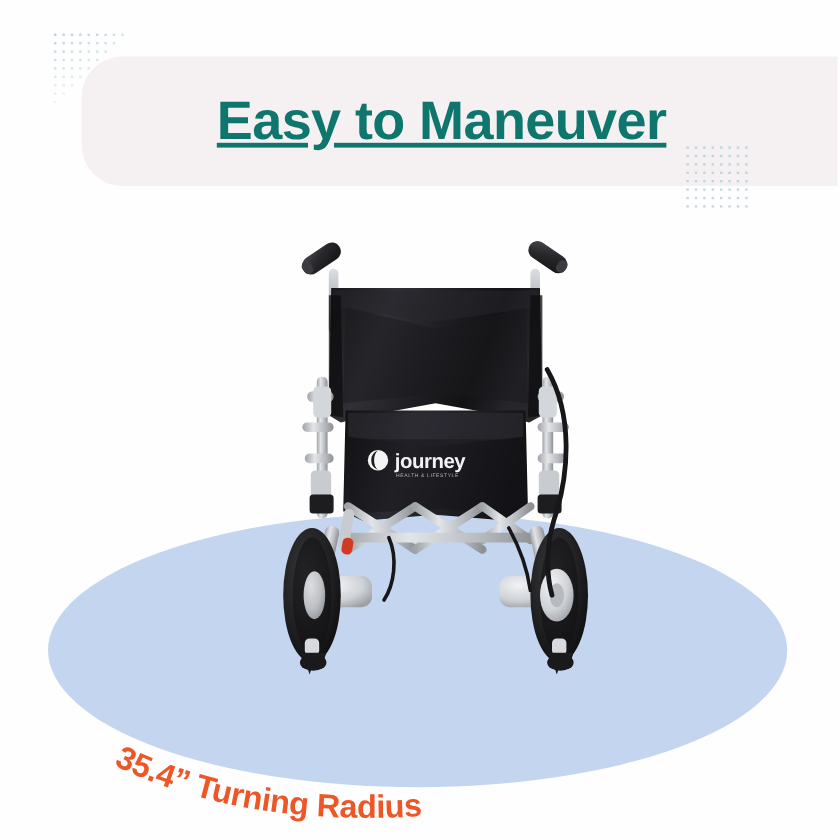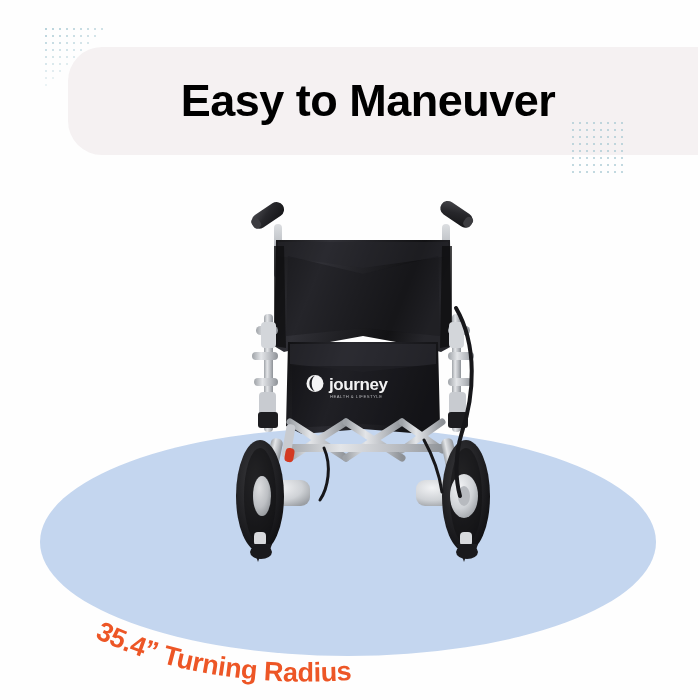--- a/index.html
+++ b/index.html
@@ -124,21 +124,21 @@
       <span class="dotrow"><span class="dot" style="background: rgb(159, 196, 207); opacity: 0.82;"></span><span class="dot" style="background: rgb(159, 196, 207); opacity: 0.78;"></span><span class="dot" style="background: rgb(159, 196, 207); opacity: 0.74;"></span><span class="dot" style="background: rgb(159, 196, 207); opacity: 0.7;"></span><span class="dot" style="background: rgb(159, 196, 207); opacity: 0.66;"></span><span class="dot" style="background: rgb(159, 196, 207); opacity: 0.62;"></span><span class="dot" style="background: rgb(159, 196, 207); opacity: 0.58;"></span></span>
       <span class="dotrow"><span class="dot" style="background: rgb(159, 196, 207); opacity: 0.73;"></span><span class="dot" style="background: rgb(159, 196, 207); opacity: 0.69;"></span><span class="dot" style="background: rgb(159, 196, 207); opacity: 0.65;"></span><span class="dot" style="background: rgb(159, 196, 207); opacity: 0.61;"></span><span class="dot" style="background: rgb(159, 196, 207); opacity: 0.57;"></span><span class="dot" style="background: rgb(159, 196, 207); opacity: 0.53;"></span></span>
       <span class="dotrow"><span class="dot" style="background: rgb(159, 196, 207); opacity: 0.64;"></span><span class="dot" style="background: rgb(159, 196, 207); opacity: 0.6;"></span><span class="dot" style="background: rgb(159, 196, 207); opacity: 0.56;"></span><span class="dot" style="background: rgb(159, 196, 207); opacity: 0.52;"></span><span class="dot" style="background: rgb(159, 196, 207); opacity: 0.48;"></span></span>
       <span class="dotrow"><span class="dot" style="background: rgb(159, 196, 207); opacity: 0.55;"></span><span class="dot" style="background: rgb(159, 196, 207); opacity: 0.51;"></span><span class="dot" style="background: rgb(159, 196, 207); opacity: 0.47;"></span><span class="dot" style="background: rgb(159, 196, 207); opacity: 0.43;"></span></span>
       <span class="dotrow"><span class="dot" style="background: rgb(159, 196, 207); opacity: 0.46;"></span><span class="dot" style="background: rgb(159, 196, 207); opacity: 0.42;"></span><span class="dot" style="background: rgb(159, 196, 207); opacity: 0.38;"></span></span>
       <span class="dotrow"><span class="dot" style="background: rgb(159, 196, 207); opacity: 0.37;"></span><span class="dot" style="background: rgb(159, 196, 207); opacity: 0.33;"></span></span>
       <span class="dotrow"><span class="dot" style="background: rgb(159, 196, 207); opacity: 0.28;"></span></span>
     </div>
 
   <div id="banner" style="background: rgb(245, 241, 242);"></div>
-  <div id="banner-title" style="color: #000000;">Easy to Maneuver</div>
+  <div id="banner-title" style="color: #0f766e; text-decoration: underline;">Easy to Maneuver</div>
 
   <div class="dotgrid" id="dots-bottom-right">
       <span class="dotrow"><span class="dot" style="background: rgb(159, 196, 207);"></span><span class="dot" style="background: rgb(159, 196, 207);"></span><span class="dot" style="background: rgb(159, 196, 207);"></span><span class="dot" style="background: rgb(159, 196, 207);"></span><span class="dot" style="background: rgb(159, 196, 207);"></span><span class="dot" style="background: rgb(159, 196, 207);"></span><span class="dot" style="background: rgb(159, 196, 207);"></span><span class="dot" style="background: rgb(159, 196, 207);"></span></span>
       <span class="dotrow"><span class="dot" style="background: rgb(159, 196, 207);"></span><span class="dot" style="background: rgb(159, 196, 207);"></span><span class="dot" style="background: rgb(159, 196, 207);"></span><span class="dot" style="background: rgb(159, 196, 207);"></span><span class="dot" style="background: rgb(159, 196, 207);"></span><span class="dot" style="background: rgb(159, 196, 207);"></span><span class="dot" style="background: rgb(159, 196, 207);"></span><span class="dot" style="background: rgb(159, 196, 207);"></span></span>
       <span class="dotrow"><span class="dot" style="background: rgb(159, 196, 207);"></span><span class="dot" style="background: rgb(159, 196, 207);"></span><span class="dot" style="background: rgb(159, 196, 207);"></span><span class="dot" style="background: rgb(159, 196, 207);"></span><span class="dot" style="background: rgb(159, 196, 207);"></span><span class="dot" style="background: rgb(159, 196, 207);"></span><span class="dot" style="background: rgb(159, 196, 207);"></span><span class="dot" style="background: rgb(159, 196, 207);"></span></span>
       <span class="dotrow"><span class="dot" style="background: rgb(159, 196, 207);"></span><span class="dot" style="background: rgb(159, 196, 207);"></span><span class="dot" style="background: rgb(159, 196, 207);"></span><span class="dot" style="background: rgb(159, 196, 207);"></span><span class="dot" style="background: rgb(159, 196, 207);"></span><span class="dot" style="background: rgb(159, 196, 207);"></span><span class="dot" style="background: rgb(159, 196, 207);"></span><span class="dot" style="background: rgb(159, 196, 207);"></span></span>
       <span class="dotrow"><span class="dot" style="background: rgb(159, 196, 207);"></span><span class="dot" style="background: rgb(159, 196, 207);"></span><span class="dot" style="background: rgb(159, 196, 207);"></span><span class="dot" style="background: rgb(159, 196, 207);"></span><span class="dot" style="background: rgb(159, 196, 207);"></span><span class="dot" style="background: rgb(159, 196, 207);"></span><span class="dot" style="background: rgb(159, 196, 207);"></span><span class="dot" style="background: rgb(159, 196, 207);"></span></span>
       <span class="dotrow"><span class="dot" style="background: rgb(159, 196, 207);"></span><span class="dot" style="background: rgb(159, 196, 207);"></span><span class="dot" style="background: rgb(159, 196, 207);"></span><span class="dot" style="background: rgb(159, 196, 207);"></span><span class="dot" style="background: rgb(159, 196, 207);"></span><span class="dot" style="background: rgb(159, 196, 207);"></span><span class="dot" style="background: rgb(159, 196, 207);"></span><span class="dot" style="background: rgb(159, 196, 207);"></span></span>
       <span class="dotrow"><span class="dot" style="background: rgb(159, 196, 207);"></span><span class="dot" style="background: rgb(159, 196, 207);"></span><span class="dot" style="background: rgb(159, 196, 207);"></span><span class="dot" style="background: rgb(159, 196, 207);"></span><span class="dot" style="background: rgb(159, 196, 207);"></span><span class="dot" style="background: rgb(159, 196, 207);"></span><span class="dot" style="background: rgb(159, 196, 207);"></span><span class="dot" style="background: rgb(159, 196, 207);"></span></span>
       <span class="dotrow"><span class="dot" style="background: rgb(159, 196, 207);"></span><span class="dot" style="background: rgb(159, 196, 207);"></span><span class="dot" style="background: rgb(159, 196, 207);"></span><span class="dot" style="background: rgb(159, 196, 207);"></span><span class="dot" style="background: rgb(159, 196, 207);"></span><span class="dot" style="background: rgb(159, 196, 207);"></span><span class="dot" style="background: rgb(159, 196, 207);"></span><span class="dot" style="background: rgb(159, 196, 207);"></span></span>

